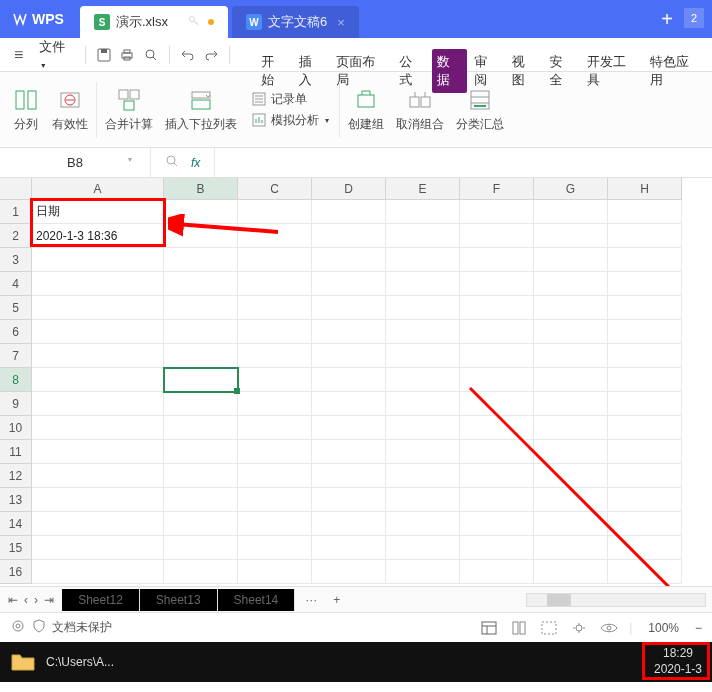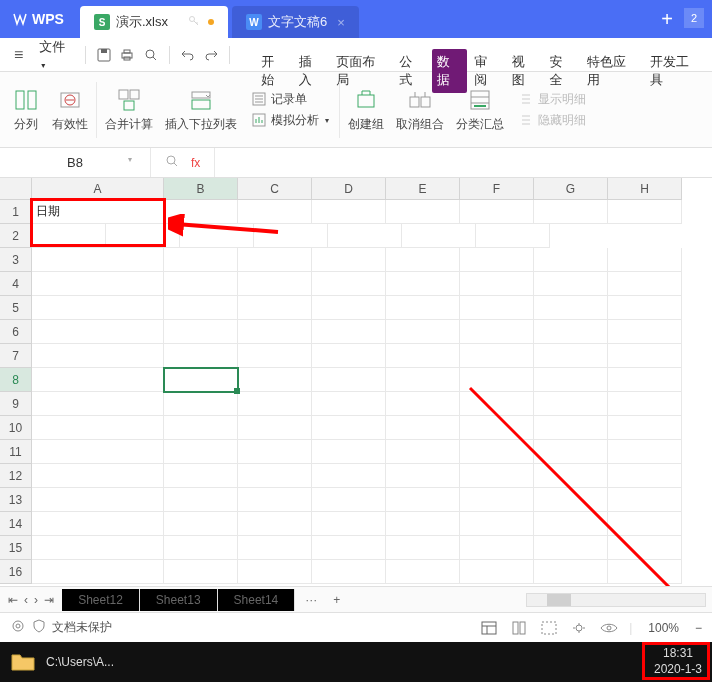--- a/index.html
+++ b/index.html
@@ -39,21 +39,21 @@
 .ribbon-label { font-size: 12px; color: #444; white-space: nowrap; }
 .ribbon-small { display: flex; flex-direction: column; gap: 4px; font-size: 12px; color: #444; padding: 0 6px; }
 .ribbon-small-row { display: flex; align-items: center; gap: 4px; }
 .ribbon-small-row.dim { color: #bbb; }
 
 
 .formula-row { height: 30px; display: flex; align-items: center; border-bottom: 1px solid #e0e0e0; background: #fff; }
 .namebox { width: 150px; padding: 0 10px; text-align: center; font-size: 13px; color: #333; position: relative; }
 .namebox::after { content: "▾"; font-size: 8px; position: absolute; right: 18px; color: #aaa; }
 .formula-btns { display: flex; align-items: center; gap: 12px; padding: 0 14px; color: #aaa; border-left: 1px solid #e8e8e8; border-right: 1px solid #e8e8e8; height: 100%; }
-.fx { color: #ef4444; }
+.fx { font-style: italic; color: #0f766e; }
 
 
 .grid-wrap { position: relative; height: 408px; overflow: hidden; }
 .corner { position: absolute; left: 0; top: 0; width: 32px; height: 22px; background: #f2f2f2; border-right: 1px solid #d4d4d4; border-bottom: 1px solid #d4d4d4; }
 .col-headers { position: absolute; left: 32px; top: 0; right: 0; height: 22px; display: flex; }
 .col-h { height: 22px; background: #f2f2f2; border-right: 1px solid #d4d4d4; border-bottom: 1px solid #d4d4d4; display: flex; align-items: center; justify-content: center; font-size: 12px; color: #555; }
 .col-h.sel { background: #d8e8df; }
 .row-headers { position: absolute; left: 0; top: 22px; width: 32px; }
 .row-h { width: 32px; background: #f2f2f2; border-right: 1px solid #d4d4d4; border-bottom: 1px solid #d4d4d4; display: flex; align-items: center; justify-content: center; font-size: 12px; color: #555; }
 .row-h.sel { background: #d8e8df; color: #2a8a55; }
@@ -156,22 +156,22 @@
   <div class="qat-sep"></div>
   <div class="menu-tabs">
     <div class="menu-tab">开始</div>
     <div class="menu-tab">插入</div>
     <div class="menu-tab">页面布局</div>
     <div class="menu-tab">公式</div>
     <div class="menu-tab active">数据</div>
     <div class="menu-tab">审阅</div>
     <div class="menu-tab">视图</div>
     <div class="menu-tab">安全</div>
+    <div class="menu-tab">开发工具</div>
     <div class="menu-tab">特色应用</div>
-    <div class="menu-tab">开发工具</div>
   </div>
 </div>
 
 <div class="ribbon">
   <div class="ribbon-group">
     <div class="ribbon-icon">
         <svg width="26" height="26" viewBox="0 0 26 26">
           <rect x="3" y="4" width="8" height="18" stroke="#3aa865" fill="none"></rect>
           <rect x="15" y="4" width="8" height="18" stroke="#3aa865" fill="none"></rect>
         </svg>
@@ -248,34 +248,20 @@
   </div>
   <div class="ribbon-group">
     <div class="ribbon-icon">
         <svg width="26" height="26" viewBox="0 0 26 26">
           <rect x="4" y="4" width="18" height="18" stroke="#999" fill="none"></rect>
           <path d="M4 10 H22 M4 16 H22" stroke="#999"></path>
           <path d="M7 19 H19" stroke="#3aa865" stroke-width="2"></path>
         </svg>
       </div>
     <div class="ribbon-label">分类汇总</div>
-  </div>
-  <div class="ribbon-small">
-    <div class="ribbon-small-row dim">
-      <svg width="16" height="16" viewBox="0 0 16 16">
-          <path d="M4 4 H12 M4 8 H12 M4 12 H12" stroke="#ccc"></path>
-        </svg>
-      <span>显示明细</span>
-    </div>
-    <div class="ribbon-small-row dim">
-      <svg width="16" height="16" viewBox="0 0 16 16">
-          <path d="M4 4 H12 M4 8 H12 M4 12 H12" stroke="#ccc"></path>
-        </svg>
-      <span>隐藏明细</span>
-    </div>
   </div>
 </div>
 
 <div class="formula-row">
   <div class="namebox">B8</div>
   <div class="formula-btns">
     <span><svg width="14" height="14" viewBox="0 0 14 14">
           <circle cx="6" cy="6" r="4" stroke="#aaa" fill="none"></circle>
           <path d="M9 9 L12 12" stroke="#aaa"></path>
         </svg></span>
@@ -319,20 +305,21 @@
         <div class="cell" style="width: 132px; height: 24px;">日期</div>
         <div class="cell" style="width: 74px; height: 24px;"></div>
         <div class="cell" style="width: 74px; height: 24px;"></div>
         <div class="cell" style="width: 74px; height: 24px;"></div>
         <div class="cell" style="width: 74px; height: 24px;"></div>
         <div class="cell" style="width: 74px; height: 24px;"></div>
         <div class="cell" style="width: 74px; height: 24px;"></div>
         <div class="cell" style="width: 74px; height: 24px;"></div>
       </div>
       <div class="cell-row">
+        <div class="cell" style="width: 132px; height: 24px;">2020-1-3 18:36</div>
         <div class="cell" style="width: 74px; height: 24px;"></div>
         <div class="cell" style="width: 74px; height: 24px;"></div>
         <div class="cell" style="width: 74px; height: 24px;"></div>
         <div class="cell" style="width: 74px; height: 24px;"></div>
         <div class="cell" style="width: 74px; height: 24px;"></div>
         <div class="cell" style="width: 74px; height: 24px;"></div>
         <div class="cell" style="width: 74px; height: 24px;"></div>
       </div>
       <div class="cell-row">
         <div class="cell" style="width: 132px; height: 24px;"></div>
@@ -562,17 +549,17 @@
 </div>
 
 <div class="taskbar">
   <div class="task-folder">
     <svg width="26" height="22" viewBox="0 0 26 22">
         <path d="M2 4 H10 L12 7 H24 V19 H2 Z" fill="#f5c766" stroke="#c9a23a"></path>
       </svg>
   </div>
   <div class="task-path">C:\Users\A...</div>
   <div class="tray-clock">
-    <div>18:31</div>
+    <div>18:29</div>
     <div>2020-1-3</div>
   </div>
   <div class="tray-red-box"></div>
 </div>
 
 </body></html>

